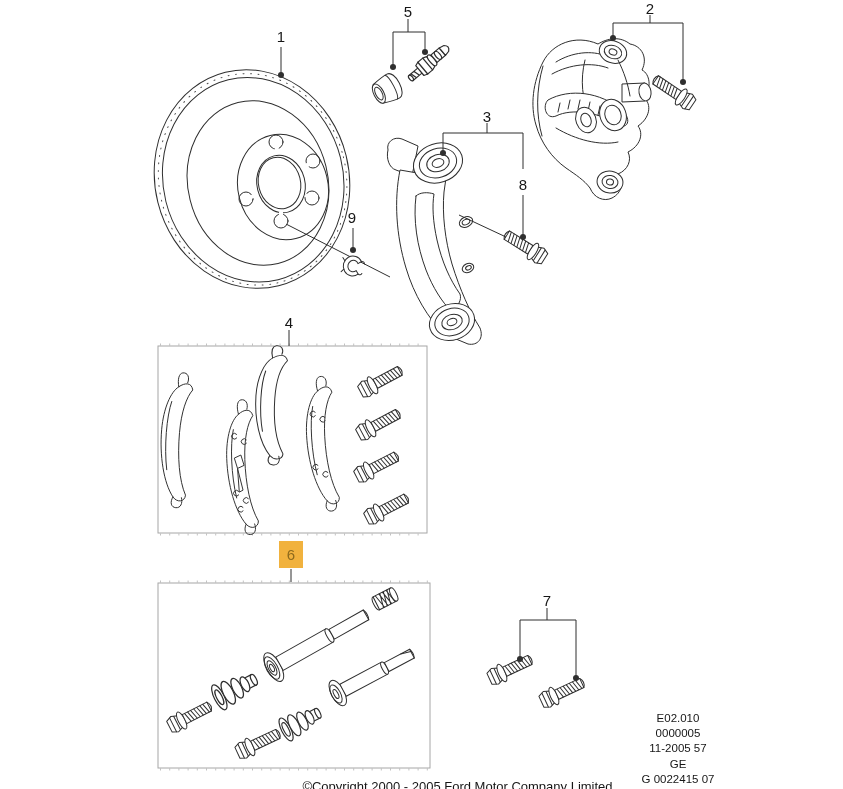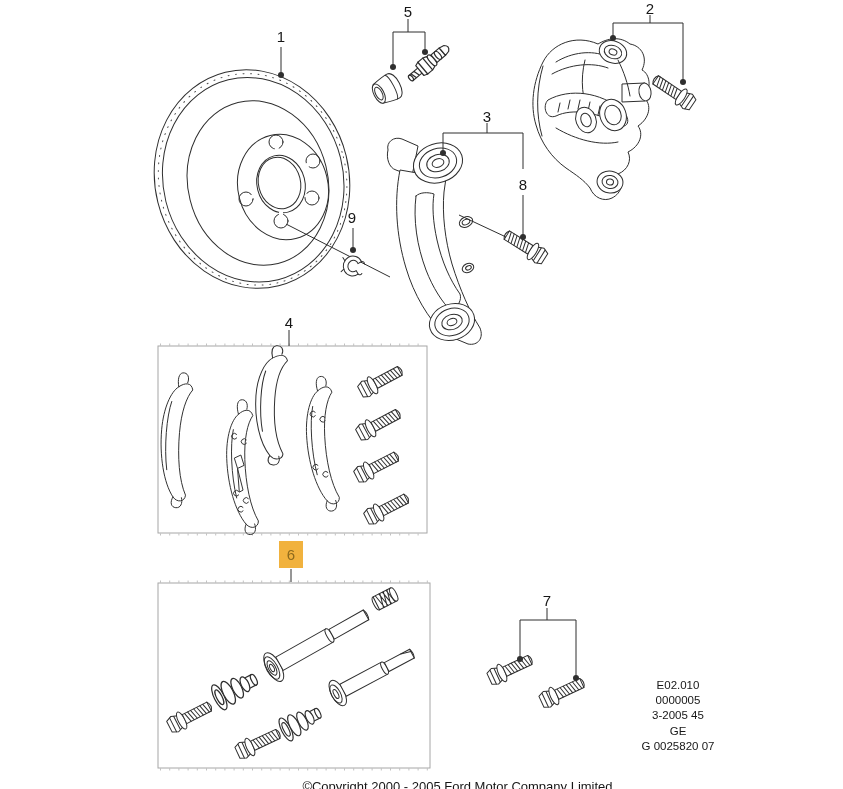--- a/index.html
+++ b/index.html
@@ -10,21 +10,21 @@
   .lw{stroke:var(--line,#2e2e2e);fill:#fff;stroke-width:1;stroke-linejoin:round;}
   .co{stroke:var(--callout,#3c3c3c);fill:none;stroke-width:1;}
   .dot{fill:var(--callout,#1c1c1c);stroke:none;}
   .box{stroke:var(--box-border,#a6a6a6);fill:none;stroke-width:1;}
   .tick{stroke:var(--tick,#c2c2c2);stroke-width:2.4;stroke-dasharray:1 8.2;fill:none;}
   .callout-label{position:absolute;transform:translate(-50%,-50%);font-size:15px;
       color:var(--text,#161616);line-height:1;user-select:none;}
   .badge{position:absolute;left:279px;top:541px;width:24px;height:27px;line-height:27px;
       text-align:center;background:var(--highlight-bg,#f1b23e);color:var(--highlight-text,#8d6a1d);
       font-size:15px;}
-  .plate{position:absolute;left:608px;top:678px;width:140px;text-align:center;
+  .plate{position:absolute;left:608px;top:711px;width:140px;text-align:center;
       font-size:11.5px;line-height:15.2px;color:var(--text,#161616);}
   .copyright{position:absolute;left:285px;top:779px;width:345px;text-align:center;
       font-size:13px;color:var(--text,#161616);white-space:nowrap;}
 </style>
 </head>
 <body>
 
 <div id="stage">
 
 <svg width="843" height="789" viewBox="0 0 843 789">
@@ -286,20 +286,20 @@
 <div class="callout-label" style="left:289px;top:322px">4</div>
 <div class="callout-label" style="left:408px;top:11px">5</div>
 <div class="badge">6</div>
 <div class="callout-label" style="left:547px;top:600px">7</div>
 <div class="callout-label" style="left:523px;top:184px">8</div>
 <div class="callout-label" style="left:352px;top:217px">9</div>
 
 <div class="plate">
   <div>E02.010</div>
   <div>0000005</div>
-  <div>3-2005 45</div>
+  <div>11-2005 57</div>
   <div>GE</div>
-  <div>G 0025820 07</div>
+  <div>G 0022415 07</div>
 </div>
 
 <div class="copyright">©Copyright 2000 - 2005  Ford Motor Company Limited</div>
 
 </div>
 
 </body></html>

